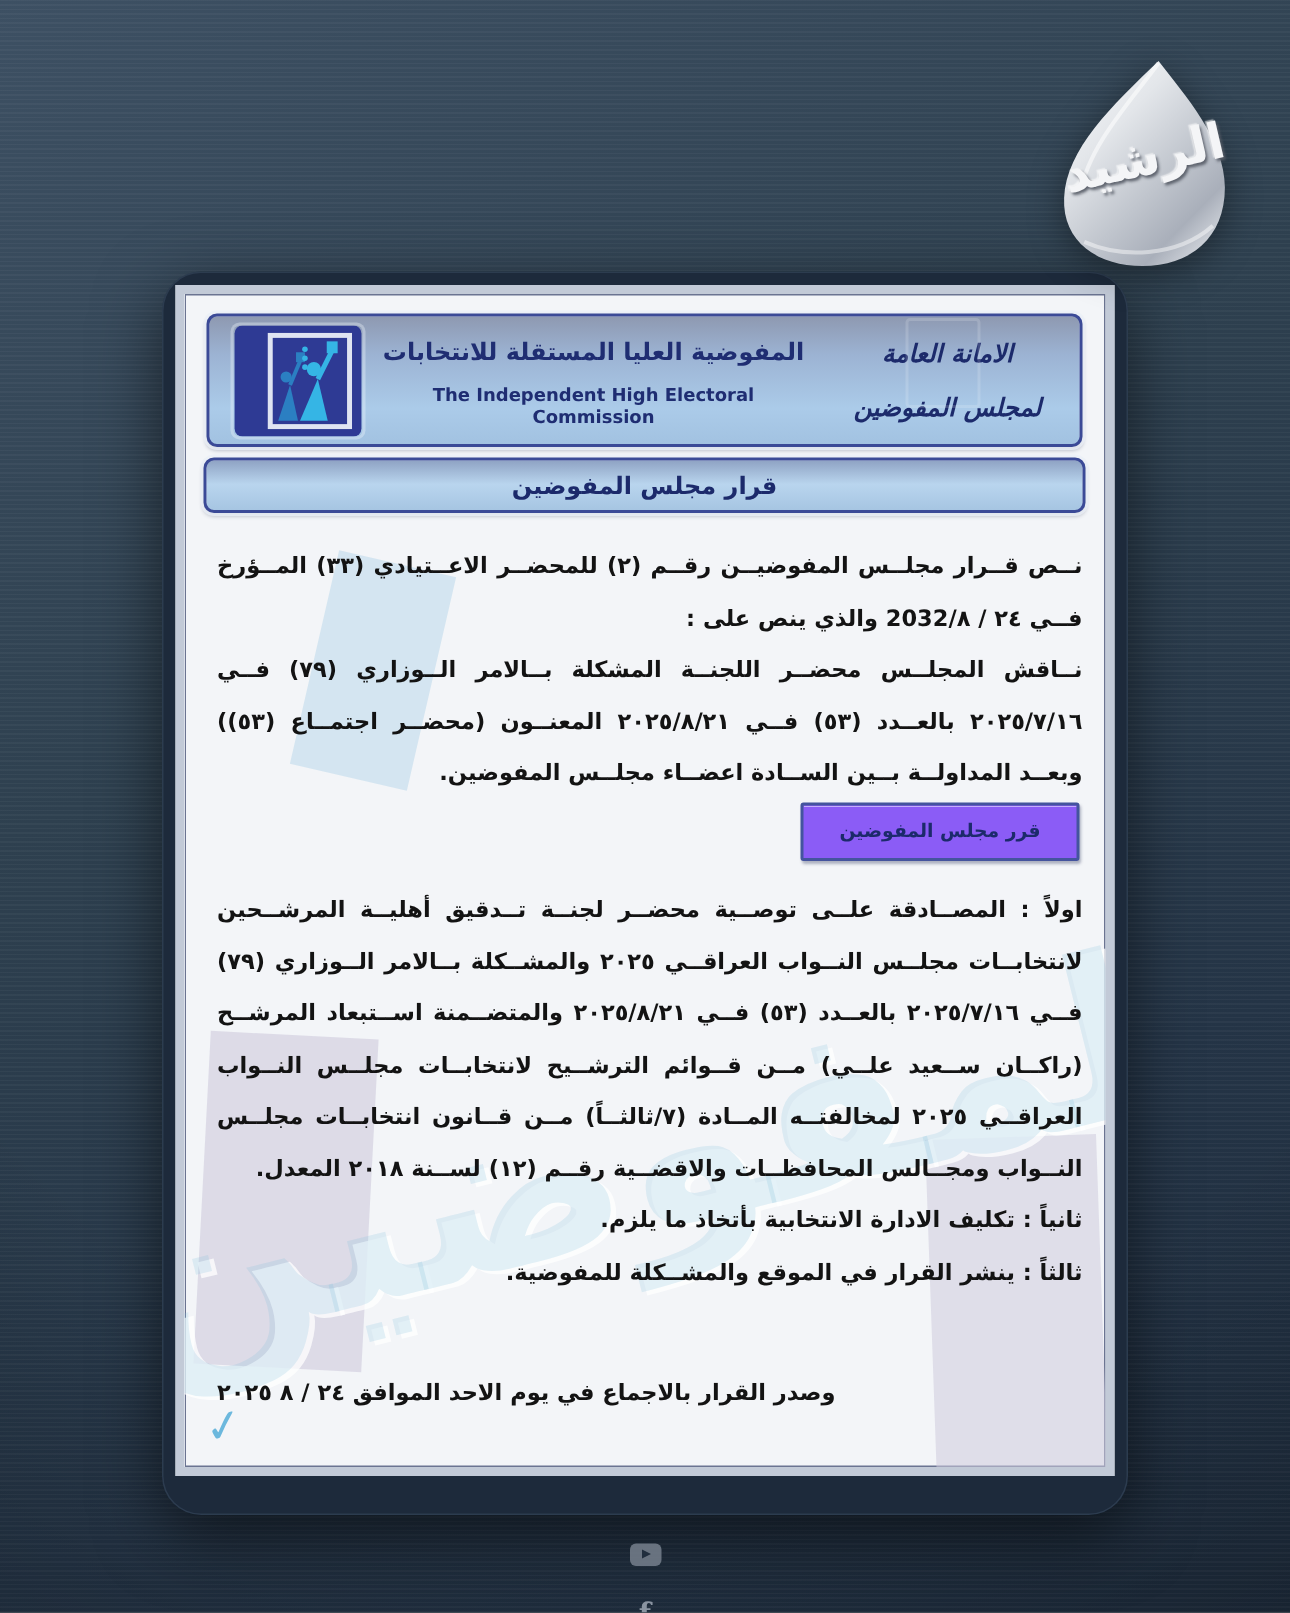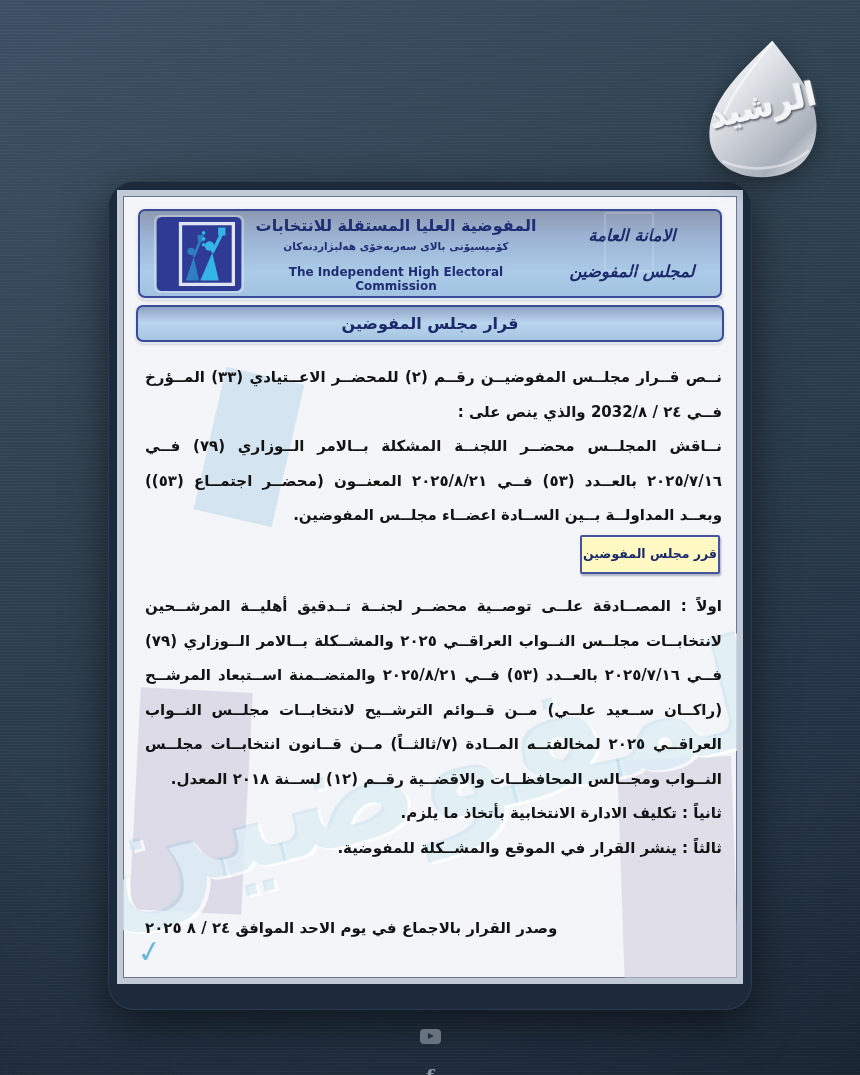--- a/index.html
+++ b/index.html
@@ -90,22 +90,22 @@
 
   
   .doc-body {
     padding:18px 15px 0 22px; color:#131313; font-size:15px; font-weight:bold;
     text-align:justify; line-height:2.3;
   }
   .doc-body p { margin:0; }
   .p1 { margin-bottom:25px; }
   .p2 { margin-bottom:11px; }
   .badge {
-    display:block; width:fit-content; margin:2px 2px 15px 0; padding:3px 1px 4px;
-    background:#fef9c3; border:2px solid #44549e; border-radius:2px;
+    display:block; width:fit-content; margin:2px 2px 15px 0; padding:3px 24px 4px;
+    background:#8b5cf6; border:2px solid #44549e; border-radius:2px;
     font-size:12.5px; font-weight:bold; color:#1c2a6b;
     box-shadow:1px 2px 2px rgba(40,50,90,0.35), inset 0 1px 0 rgba(255,255,255,0.5);
   }
   .closing { margin-top:46px !important; text-align:left; }
 
   
   .footer {
     position:absolute; left:0; top:1029px; width:100%; z-index:3;
     display:flex; align-items:center; justify-content:center; gap:21px;
     color:#7e8895;
@@ -162,21 +162,20 @@
 
         <div class="content">
 
           <div class="doc-header">
             <div class="org">
               <div>الامانة العامة</div>
               <div>لمجلس المفوضين</div>
             </div>
             <div class="center-block">
               <div class="c2">المفوضية العليا المستقلة للانتخابات</div>
-              <div class="c3">كۆميسيۆنی بالای سەربەخۆی هەلبژاردنەكان</div>
               <div class="c4" dir="ltr">The Independent High Electoral Commission</div>
             </div>
             <div class="logo-wrap">
               <svg viewBox="0 0 64 56">
                 <rect x="0" y="0" width="64" height="56" rx="4" fill="#2e3a94"></rect>
                 <rect x="18" y="5" width="40" height="46" fill="none" stroke="#dfe4f2" stroke-width="2.5"></rect>
                 <circle cx="40" cy="22" r="3.6" fill="#35b5e5"></circle>
                 <path d="M33 48 L47 48 L42 27 Z" fill="#35b5e5"></path>
                 <path d="M42 27 L49 13" stroke="#35b5e5" stroke-width="2.5"></path>
                 <rect x="46.5" y="8" width="5.5" height="6" fill="#35b5e5"></rect>

